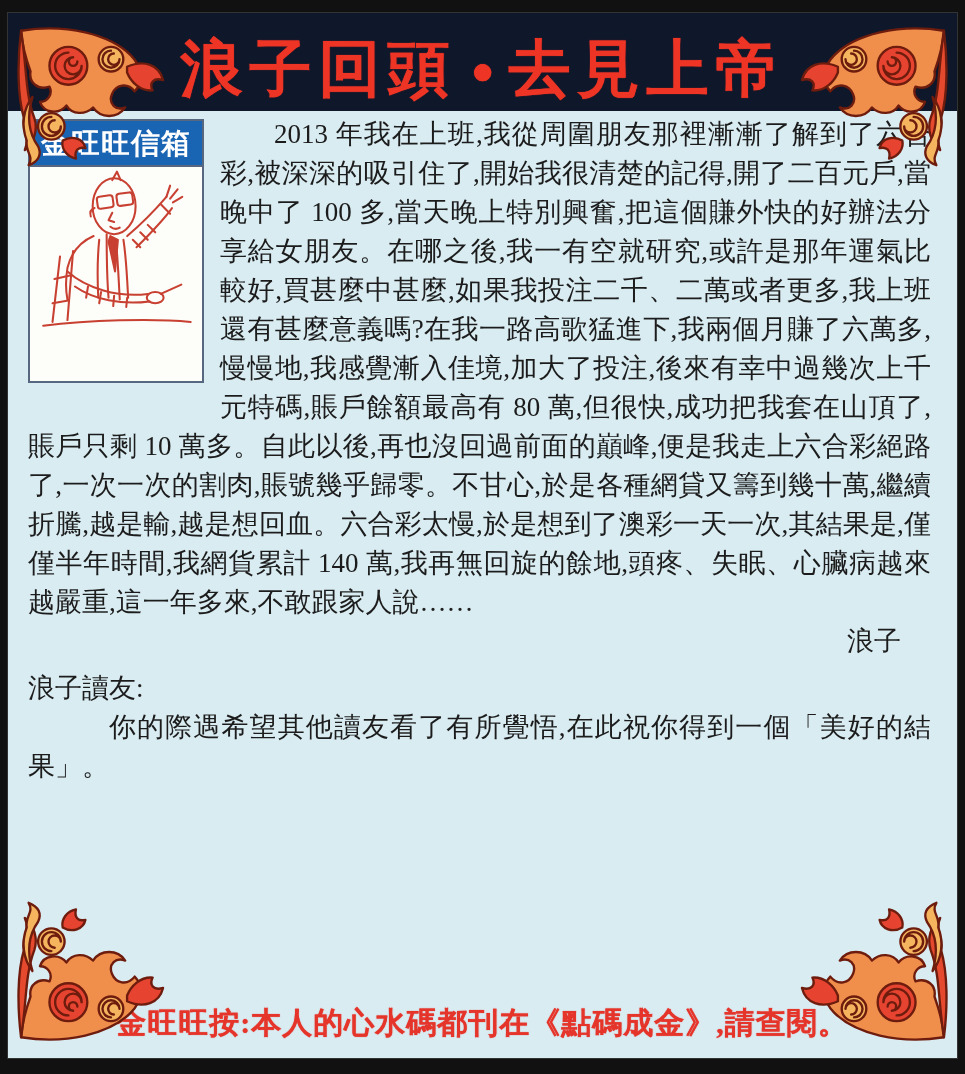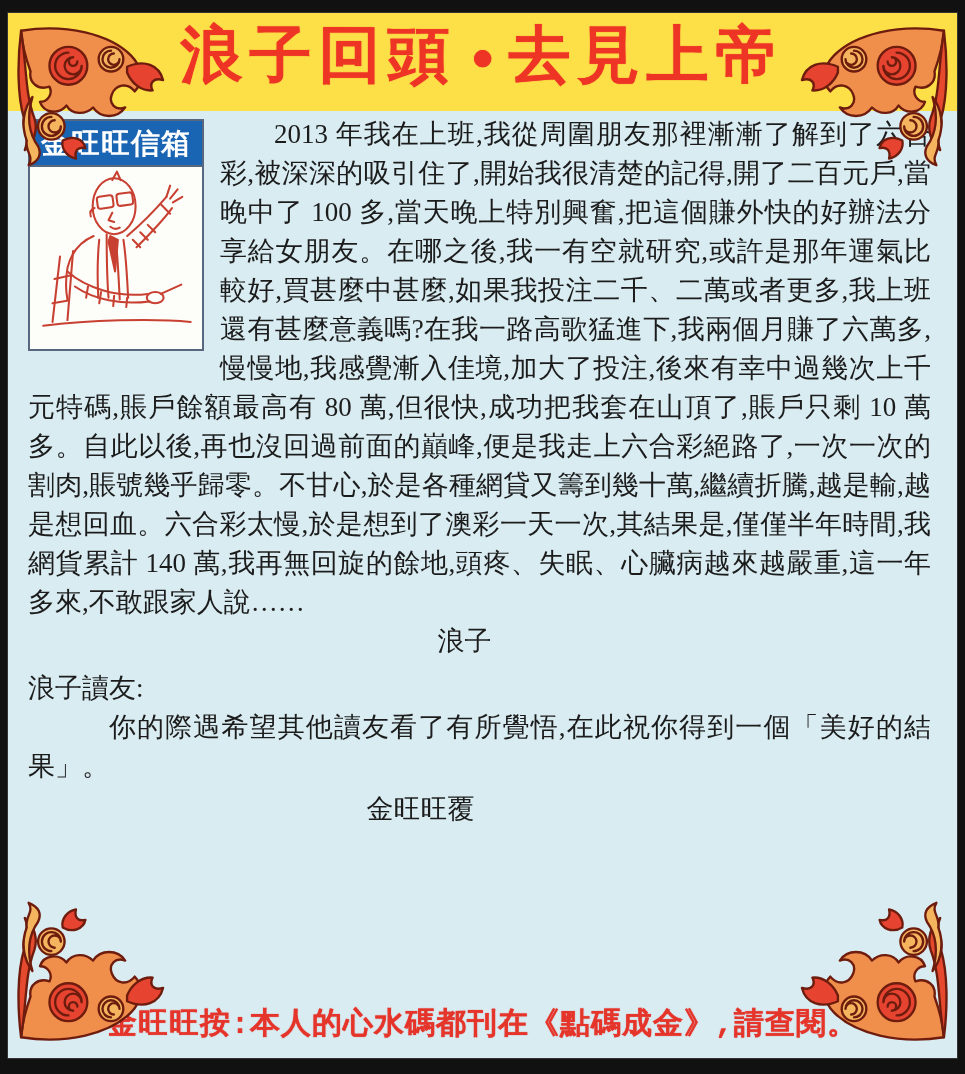--- a/index.html
+++ b/index.html
@@ -15,24 +15,24 @@
     overflow: hidden;
   }
   .inner {
     position: absolute;
     top: 12px; left: 7px; right: 7px; bottom: 15px;
     background: #d9ecf2;
     border: 1px solid #333;
     overflow: hidden;
   }
   .title-band {
-    background: #fde047;
+    background: #0f172a;
     height: 98px;
     display: flex;
-    align-items: flex-start;
+    align-items: flex-end;
     justify-content: center;
   }
   .title {
     color: #ee3425;
     font-weight: bold;
     font-size: 62px;
     letter-spacing: 7px;
     white-space: nowrap;
     text-shadow: 0 0 1px #ee3425;
   }
@@ -49,54 +49,53 @@
     font-size: 27px;
     line-height: 39px;
     color: #1c1c1c;
     text-align: justify;
   }
 
   
   .mailbox {
     float: left;
     width: 176px;
-    height: 232px;
+    height: 264px;
     margin: 4px 16px 6px 0;
     border: 2px solid #56677f;
     background: #fdfdf9;
   }
   .mailbox-header {
     background: #1a64b4;
     border-bottom: 2px solid #56677f;
     color: #ffffff;
     font-weight: bold;
     font-size: 29px;
     text-align: center;
     line-height: 44px;
     letter-spacing: 1px;
     font-family: "Liberation Sans", "DejaVu Sans", sans-serif;
   }
   .mailbox-art { display: block; width: 100%; height: 182px; }
 
   .para-indent  { text-indent: 2em; }
-  .sig-right    { text-align: center; padding-right: 30px; }
+  .sig-right    { text-align: right; padding-right: 30px; }
   .reply-sig    { padding-right: 118px; line-height: 46px; }
   .reply-body   { text-indent: 3em; }
   .reply-salutation { margin-top: 8px; }
 
   .footer-note {
     position: absolute;
     left: 0; right: 0; bottom: 14px;
     text-align: center;
     color: #e5352b;
     font-weight: bold;
     font-size: 30px;
     letter-spacing: 1px;
     text-shadow: 0 0 1px #e5352b;
-    font-family: Liberation Mono, monospace;
   }
 
   
   .orn { position: absolute; width: 152px; height: 142px; }
   .orn.tl { top: 14px;  left: 9px; }
   .orn.tr { top: 14px;  right: 9px;  transform: scaleX(-1); }
   .orn.bl { bottom: 17px; left: 9px;  transform: scaleY(-1); }
   .orn.br { bottom: 17px; right: 9px; transform: scale(-1,-1); }
 
   .defs-hidden { position: absolute; width: 0; height: 0; overflow: hidden; }
@@ -174,21 +173,20 @@
             <path d="M22,146 l17,-3"></path>
           </g>
         </svg>
       </div>
 
       <p class="para-indent">2013 年我在上班,我從周圍朋友那裡漸漸了解到了六合彩,被深深的吸引住了,開始我很清楚的記得,開了二百元戶,當晚中了 100 多,當天晚上特別興奮,把這個賺外快的好辦法分享給女朋友。在哪之後,我一有空就研究,或許是那年運氣比較好,買甚麼中甚麼,如果我投注二千、二萬或者更多,我上班還有甚麼意義嗎?在我一路高歌猛進下,我兩個月賺了六萬多,慢慢地,我感覺漸入佳境,加大了投注,後來有幸中過幾次上千元特碼,賬戶餘額最高有 80 萬,但很快,成功把我套在山頂了,賬戶只剩 10 萬多。自此以後,再也沒回過前面的巔峰,便是我走上六合彩絕路了,一次一次的割肉,賬號幾乎歸零。不甘心,於是各種網貸又籌到幾十萬,繼續折騰,越是輸,越是想回血。六合彩太慢,於是想到了澳彩一天一次,其結果是,僅僅半年時間,我網貨累計 140 萬,我再無回旋的餘地,頭疼、失眠、心臟病越來越嚴重,這一年多來,不敢跟家人說……</p>
       <p class="sig-right">浪子</p>
 
       <p class="reply-salutation">浪子讀友:</p>
       <p class="reply-body">你的際遇希望其他讀友看了有所覺悟,在此祝你得到一個「美好的結果」。</p>
-      <p class="sig-right reply-sig">金旺旺覆</p>
     </div>
 
     <div class="footer-note">金旺旺按:本人的心水碼都刊在《點碼成金》,請查閱。</div>
 
     <svg class="orn tl">
         <use href="#flourish"></use>
       </svg>
     <svg class="orn tr">
         <use href="#flourish"></use>
       </svg>

